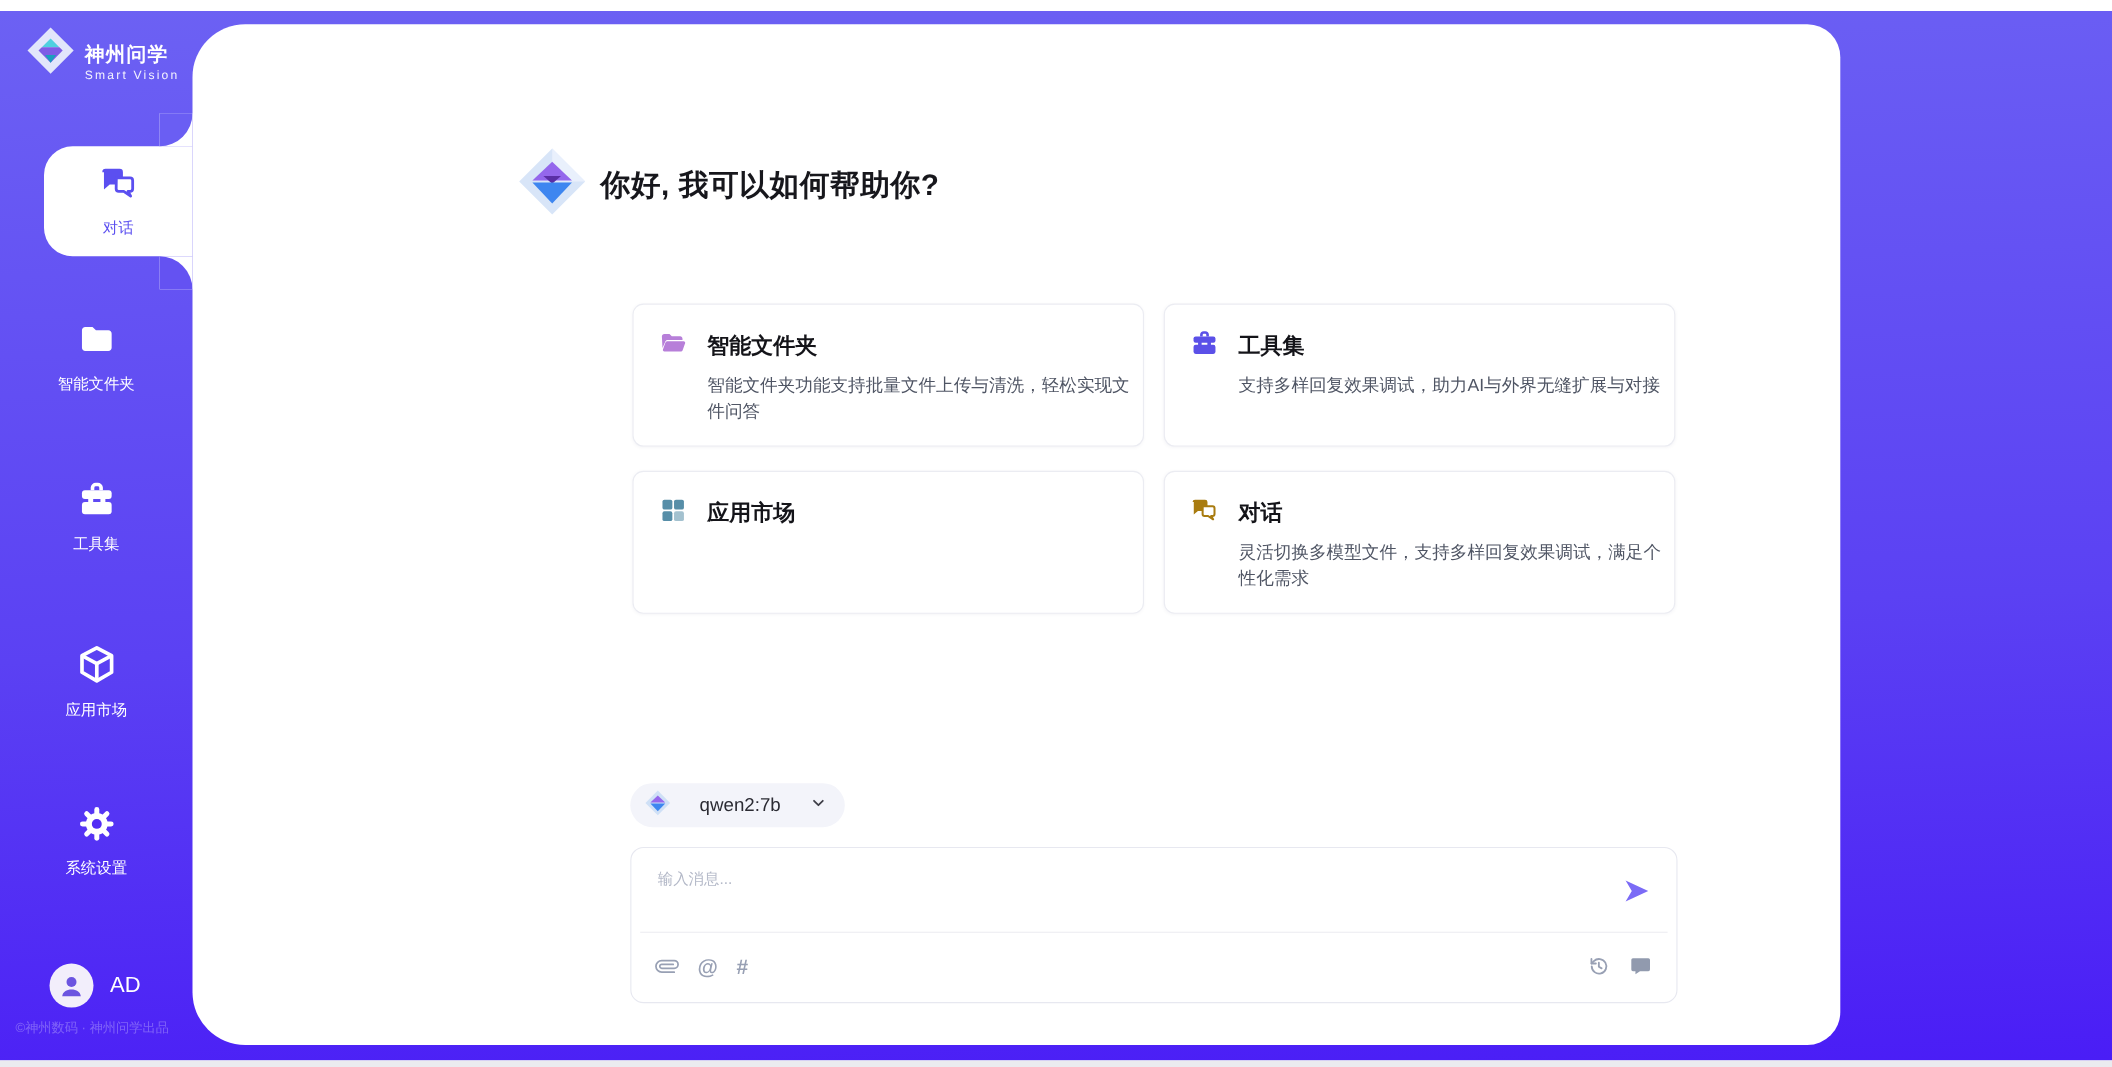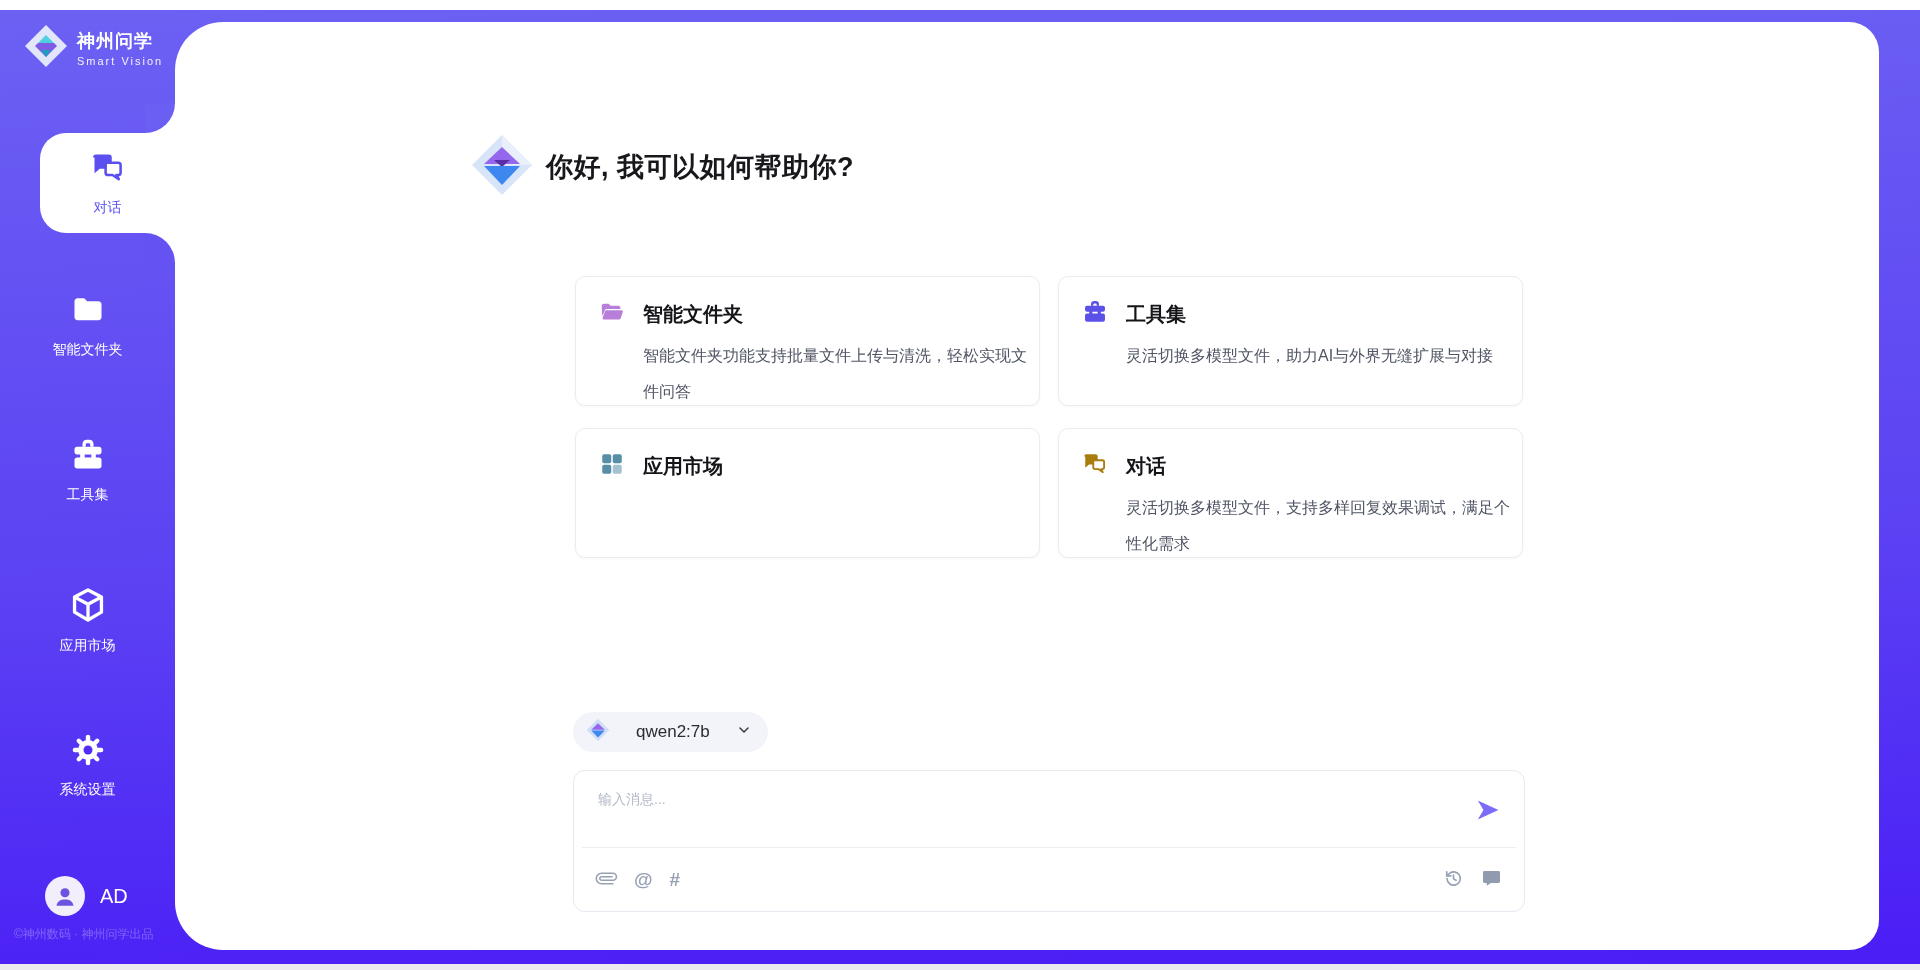--- a/index.html
+++ b/index.html
@@ -14,27 +14,27 @@
 
   
   .app {
     position:absolute; top:10px; left:0; width:1920px; height:954px;
     background:linear-gradient(178deg,#6c61f3 0%, #5b41f3 58%, #4a1df6 100%);
     overflow:hidden;
   }
 
   
   .main-panel {
-    position:absolute; left:175px; top:12px; width:1704px; height:928px;
+    position:absolute; left:175px; top:12px; width:1498px; height:928px;
     background:#ffffff; border-radius:48px 30px 30px 48px;
   }
 
   
   .sidebar { position:absolute; left:0; top:0; width:175px; height:100%; }
-  .logo-row { position:absolute; left:22px; top:12px; display:flex; align-items:center; gap:7px; }
+  .logo-row { position:absolute; left:22px; top:12px; display:flex; align-items:flex-end; gap:7px; }
   .logo-text .cn { color:#fff; font-size:18px; font-weight:bold; letter-spacing:1px; }
   .logo-text .en { color:rgba(255,255,255,.92); font-size:11px; letter-spacing:2px; margin-top:2px; }
 
   .nav-item {
     position:absolute; left:0; width:175px; height:100px;
     display:flex; flex-direction:column; align-items:center; justify-content:center; gap:9px;
     color:#ffffff; cursor:pointer;
   }
   .nav-item .nav-label { font-size:14px; }
   .nav-item.active {
@@ -57,21 +57,21 @@
   .greeting-title { font-size:27px; font-weight:bold; color:#17171c; letter-spacing:.5px; }
 
   
   .card {
     position:absolute; width:465px; height:130px; background:#ffffff;
     border:1px solid #ebecf2; border-radius:10px; padding:22px 24px 0 23px;
     box-shadow:0 1px 3px rgba(30,30,70,.04); cursor:pointer;
   }
   .card-head { display:flex; align-items:center; gap:18px; }
   .card-title { font-size:20px; font-weight:bold; color:#141419; }
-  .card-desc { margin-left:44px; margin-top:9px; width:392px; font-size:16px; line-height:36px; color:#4f5564; }
+  .card-desc { margin-left:44px; margin-top:9px; width:392px; font-size:16px; line-height:24px; color:#4f5564; }
 
   
   .model-chip {
     position:absolute; left:398px; top:690px; height:40px; padding:0 16px 0 13px;
     background:#f3f4fa; border-radius:20px; display:inline-flex; align-items:center; gap:26px; cursor:pointer;
   }
   .model-name { font-size:17px; color:#2b2b33; }
 
   
   .composer {
@@ -225,21 +225,21 @@
           <svg width="26" height="26" viewBox="0 0 24 24">
             <path d="M9.4 6.3V4.9A2 2 0 0 1 11.4 3h1.2a2 2 0 0 1 2 1.9v1.4" fill="none" stroke="#5b50e8" stroke-width="2.2"></path>
             <rect x="2.8" y="6.3" width="18.4" height="5.4" rx="1.8" fill="#5b50e8"></rect>
             <rect x="2.8" y="13.4" width="18.4" height="7.6" rx="1.8" fill="#5b50e8"></rect>
             <rect x="6.6" y="11" width="3" height="3.4" fill="#5b50e8"></rect>
             <rect x="14.4" y="11" width="3" height="3.4" fill="#5b50e8"></rect>
           </svg>
         </span>
         <span class="card-title">工具集</span>
       </div>
-      <div class="card-desc">灵活切换多模型文件，助力AI与外界无缝扩展与对接</div>
+      <div class="card-desc">支持多样回复效果调试，助力AI与外界无缝扩展与对接</div>
     </div>
 
     <div class="card" style="left:400px; top:406px;">
       <div class="card-head">
         <span>
           <svg width="26" height="26" viewBox="0 0 24 24" fill="#578ea8">
             <rect x="3" y="3" width="8.3" height="8.3" rx="1.6"></rect>
             <rect x="12.7" y="3" width="8.3" height="8.3" rx="1.6"></rect>
             <rect x="3" y="12.7" width="8.3" height="8.3" rx="1.6"></rect>
             <rect x="12.7" y="12.7" width="8.3" height="8.3" rx="1.6" opacity="0.55"></rect>

